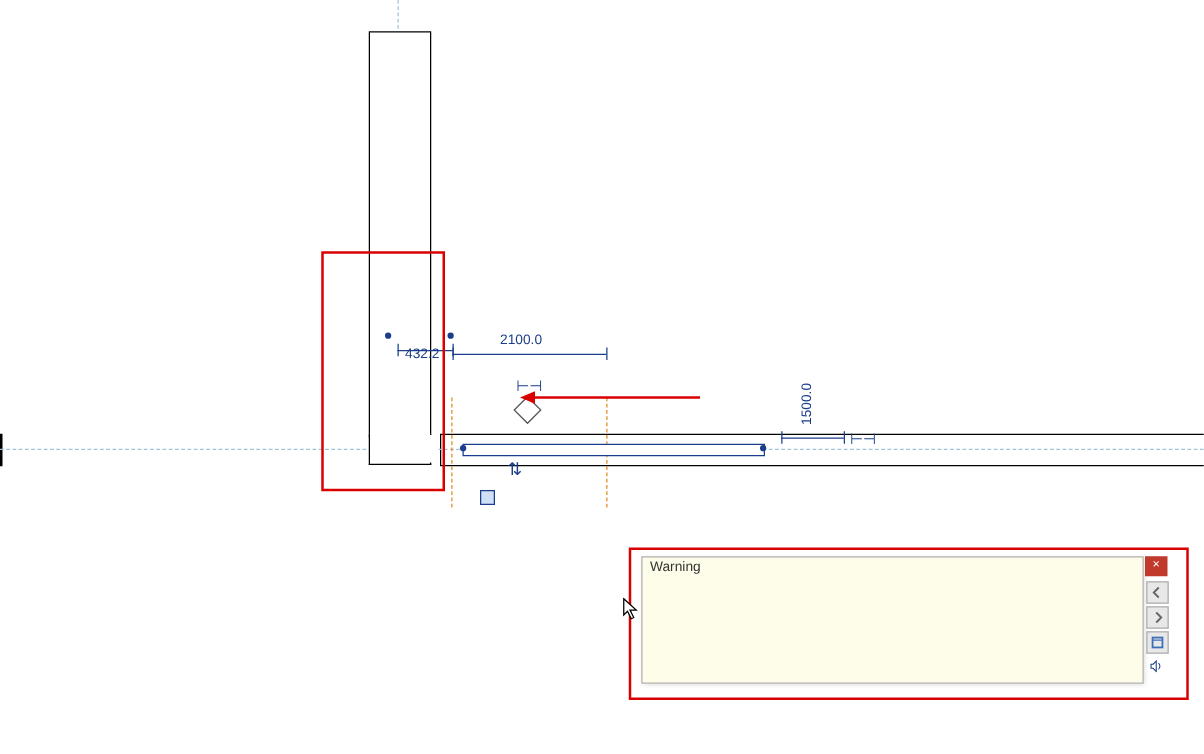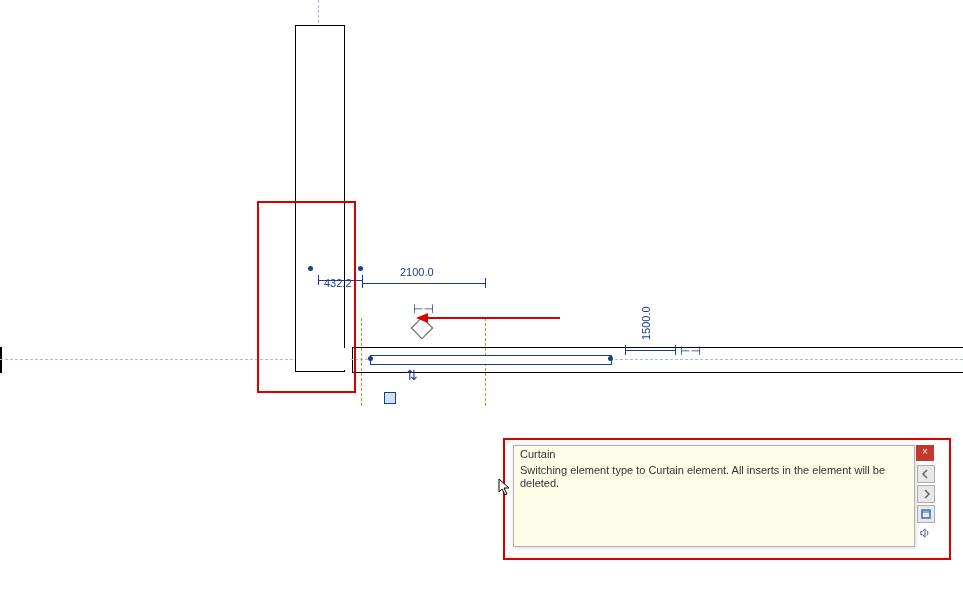--- a/index.html
+++ b/index.html
@@ -206,22 +206,21 @@
   <div class="abs flip-arrows" style="left:406px; top:370px;">⇅</div>
 
   <div class="abs blue-square" style="left:384px; top:392px;"></div>
 
   <div class="abs red-rect" style="left:257px; top:201px; width:95px; height:188px;"></div>
 
   <div class="abs red-arrow-head" style="left:416px; top:313px;"></div>
   <div class="abs red-arrow-line" style="left:428px; top:317px; width:132px;"></div>
 
   <div class="abs warning-dialog" style="left:513px; top:445px; width:400px; height:100px;">
-    <span class="warning-title">Curtain</span>
-    <span class="warning-body">Switching element type to Curtain element. All inserts in the element will be deleted.</span>
+    <span class="warning-title">Warning</span>
   </div>
 
   <div class="abs close-btn" style="left:916px; top:445px;">×</div>
 
   <div class="abs" style="left:917px; top:465px;">
     <div class="side-btn">
       <svg viewBox="0 0 10 10">
           <path d="M6 1 L2 5 L6 9" fill="none" stroke="#666" stroke-width="1.5"></path>
         </svg>
     </div>

